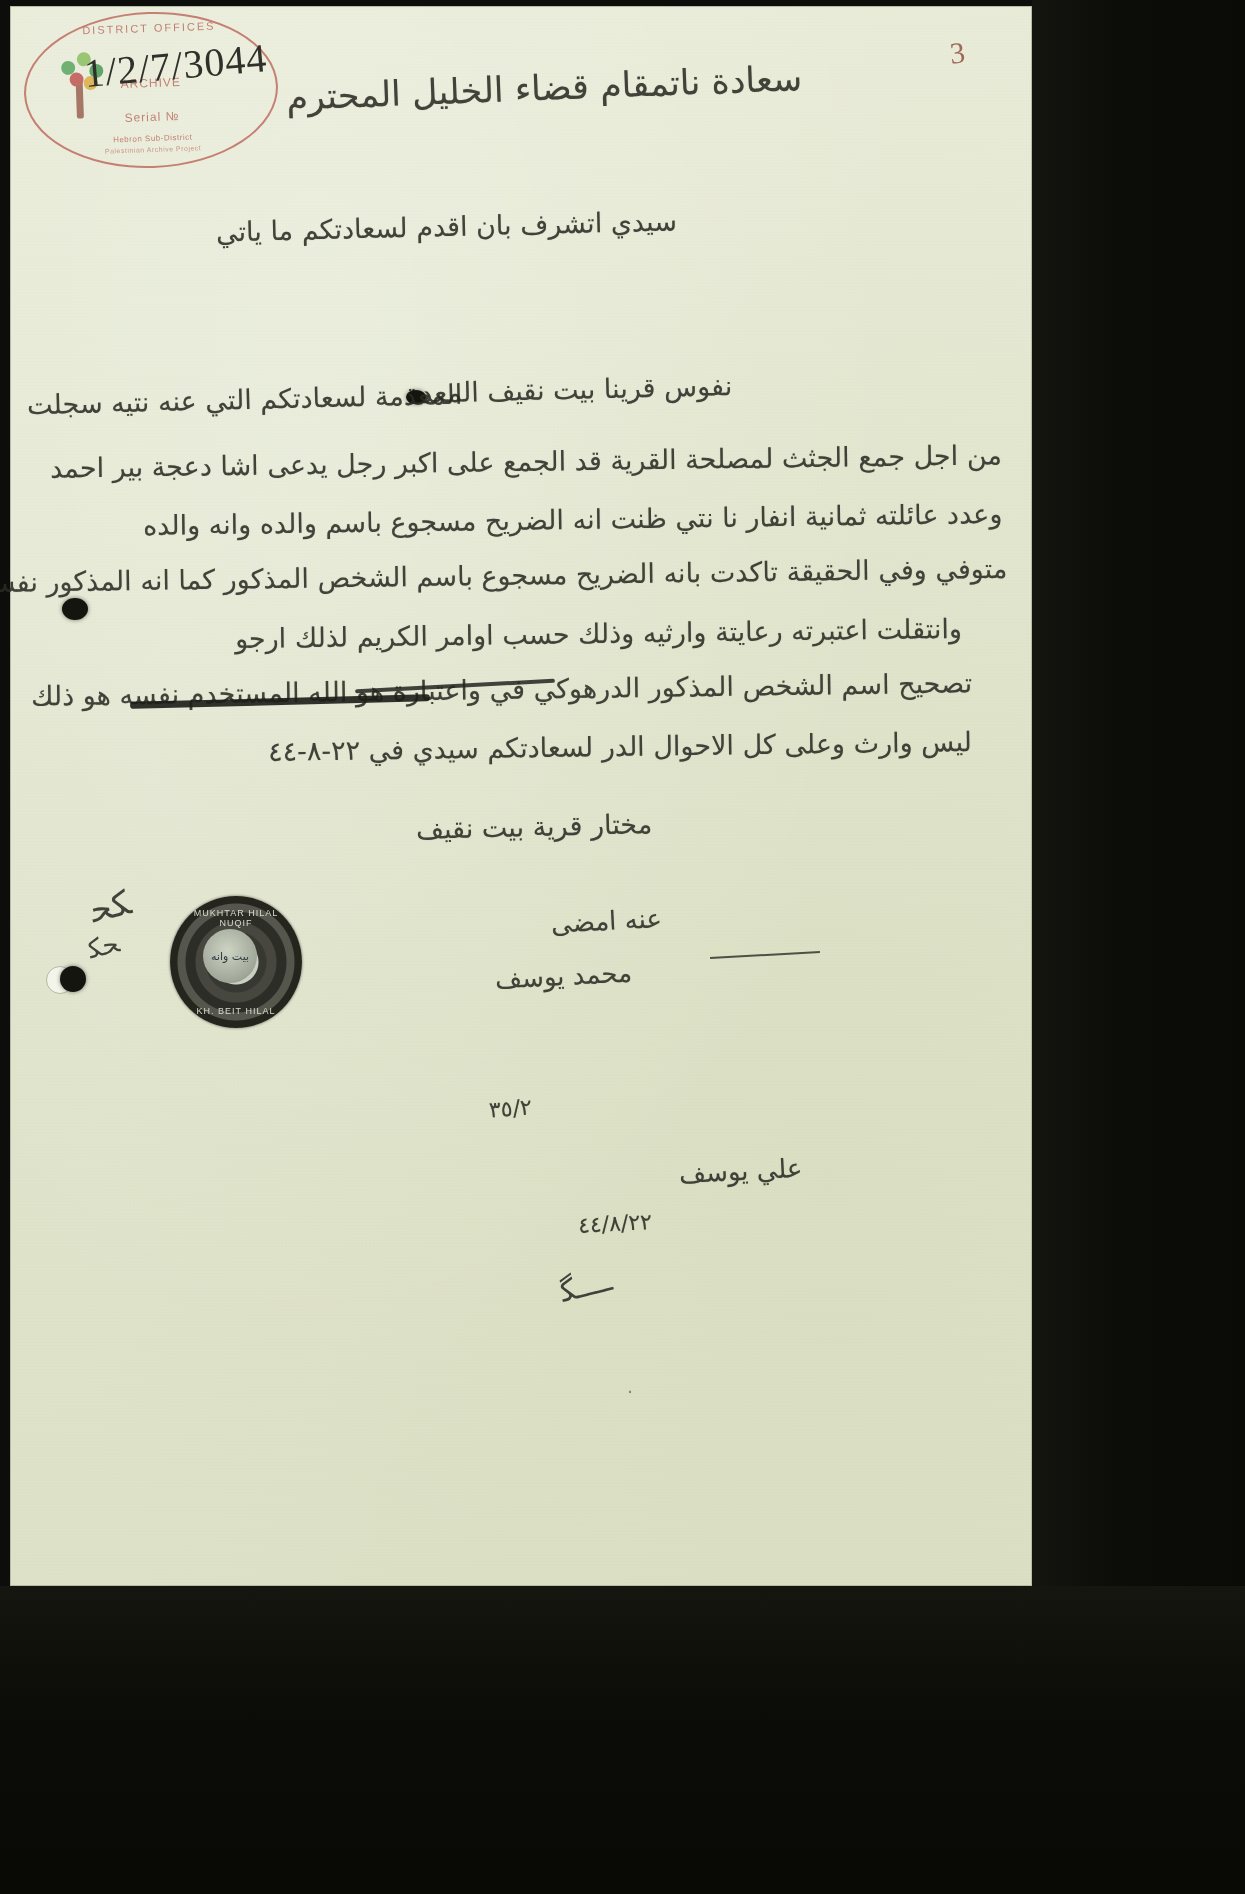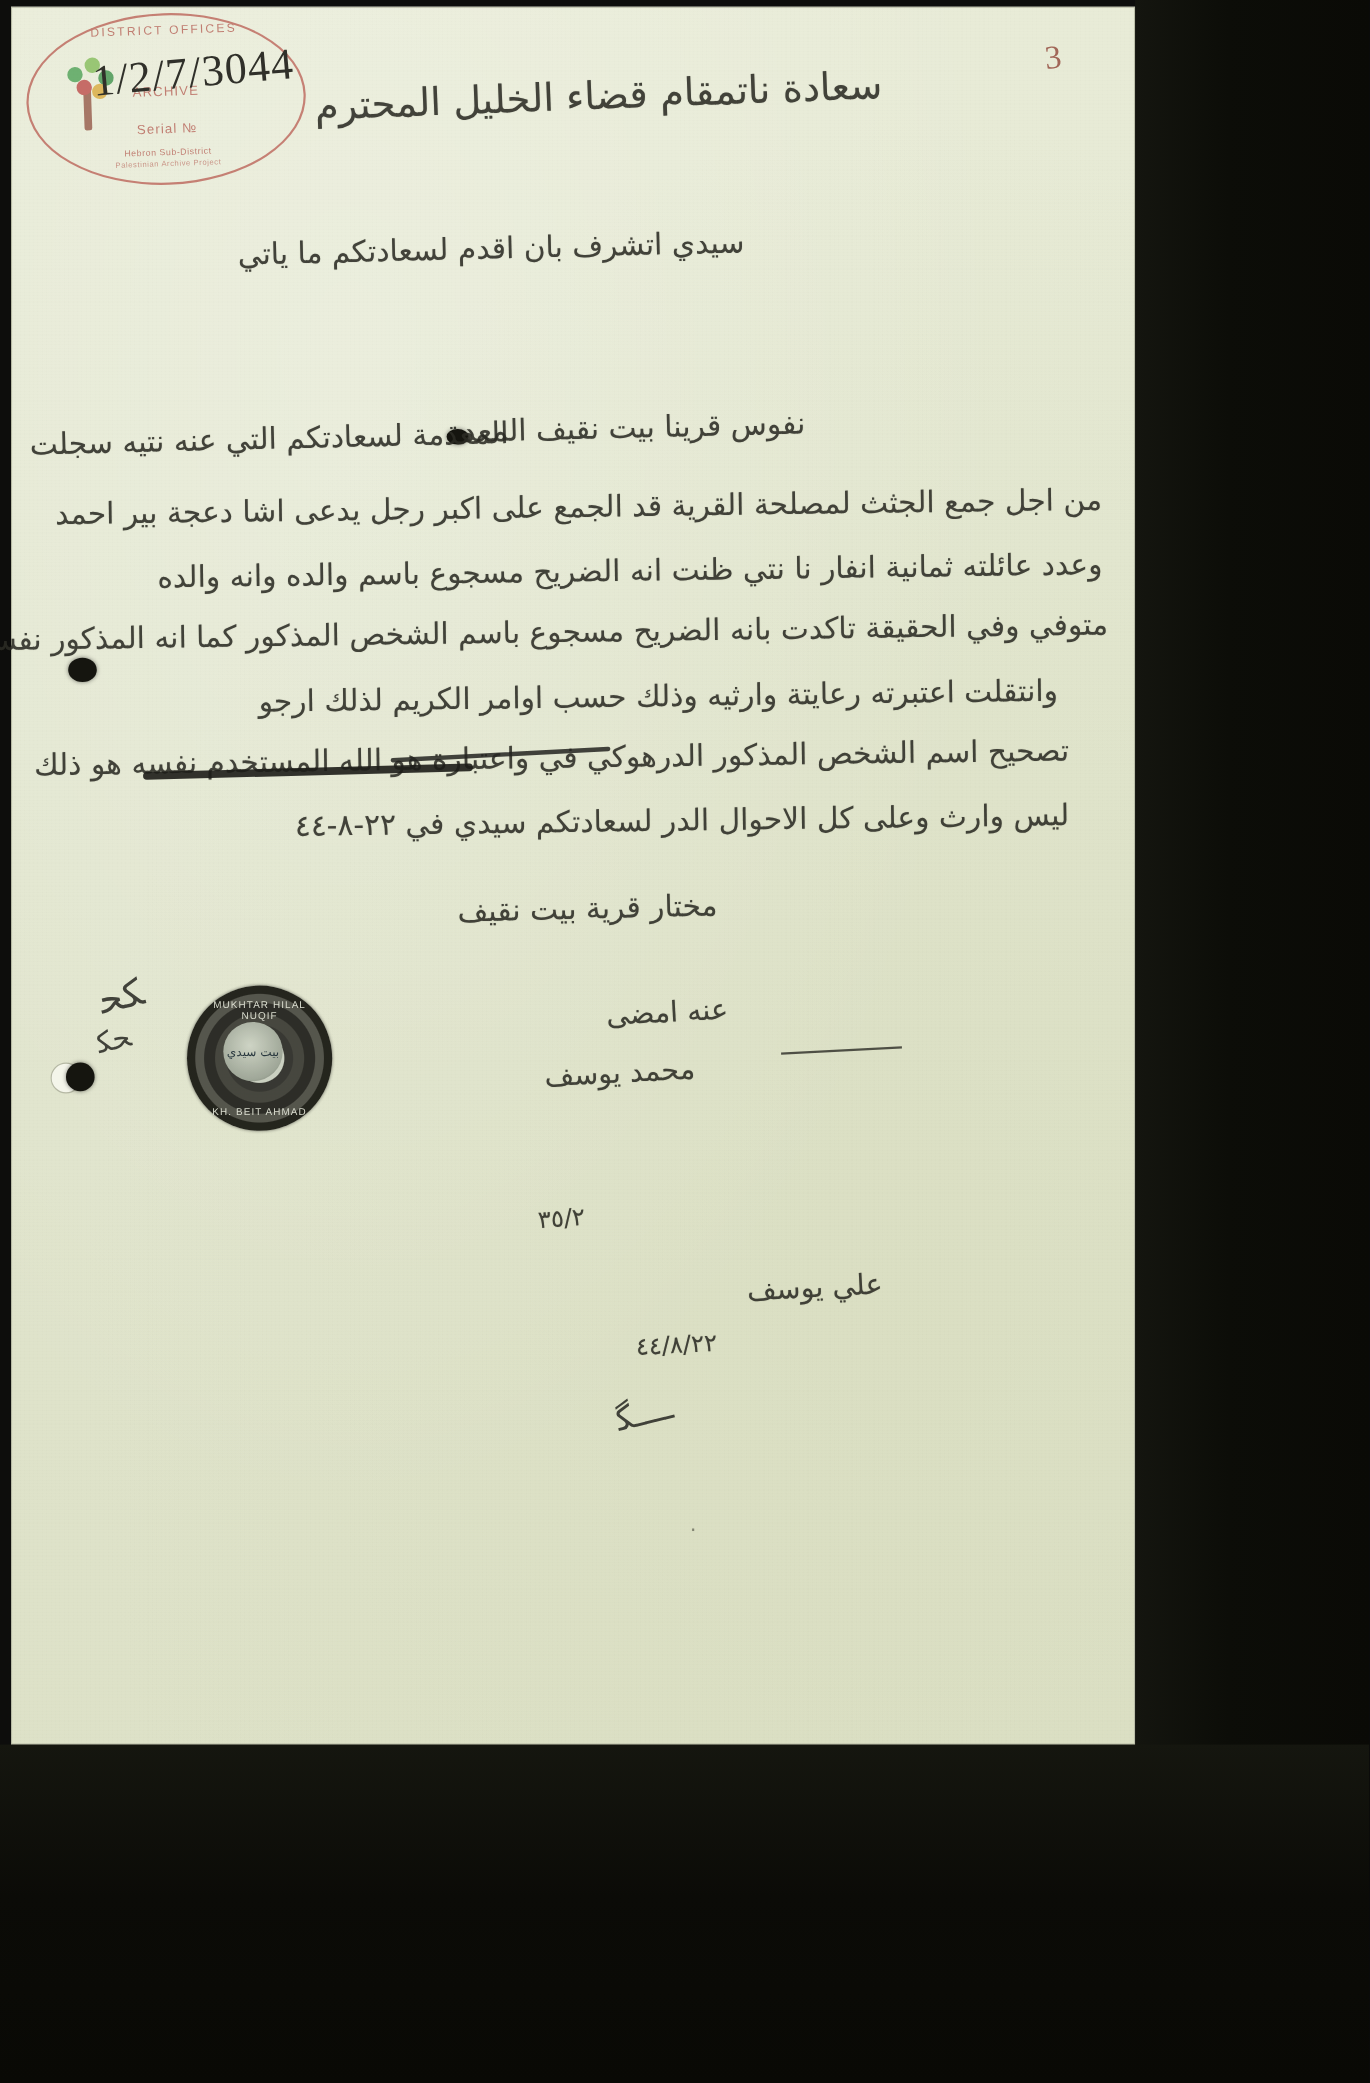--- a/index.html
+++ b/index.html
@@ -285,23 +285,23 @@
 
     <div class="hand l-sign skew4" style="right: 230px; top: 1150px;">علي يوسف</div>
 
     <div class="hand l-small skew4" style="right: 380px; top: 1205px;">٢٢/٨/٤٤</div>
 
     <div class="scribble" style="right: 420px; top: 1262px;">ــــﮕ</div>
 
     <div id="mukhtar-seal">
       <div class="seal-ring-text">
         <div class="srt-top">MUKHTAR HILAL NUQIF</div>
-        <div class="srt-bot">KH. BEIT AHMAD</div>
+        <div class="srt-bot">KH. BEIT HILAL</div>
       </div>
-      <div class="seal-center">بيت سيدي</div>
+      <div class="seal-center">بيت وانه</div>
     </div>
 
     <div class="scribble" style="left: 80px; top: 880px; font-size: 34px;">ﮑﺤ</div>
     <div class="scribble" style="left: 78px; top: 925px; font-size: 26px;">ﺤﮑ</div>
 
     <div class="blot" style="left: 52px; top: 592px; width: 26px; height: 22px;"></div>
     <div class="hole" style="left: 36px; top: 960px; width: 26px; height: 26px;"></div>
     <div class="blot" style="left: 50px; top: 960px; width: 26px; height: 26px;"></div>
 
     <div class="hand l-small" style="right: 400px; top: 1370px; font-size: 18px; opacity:.5">.</div>

